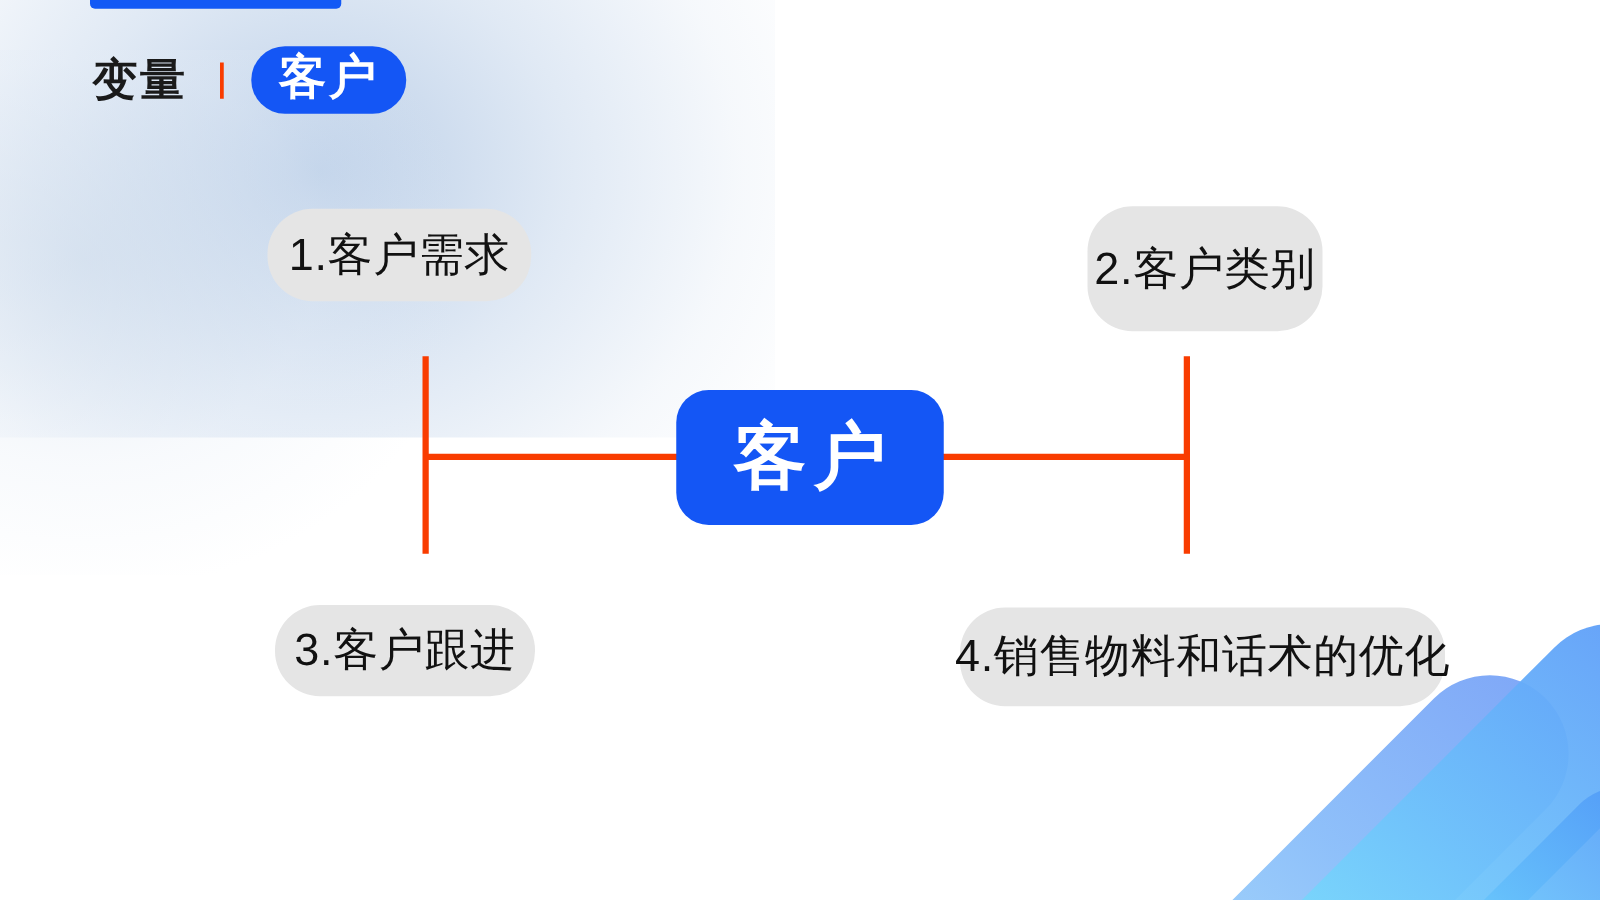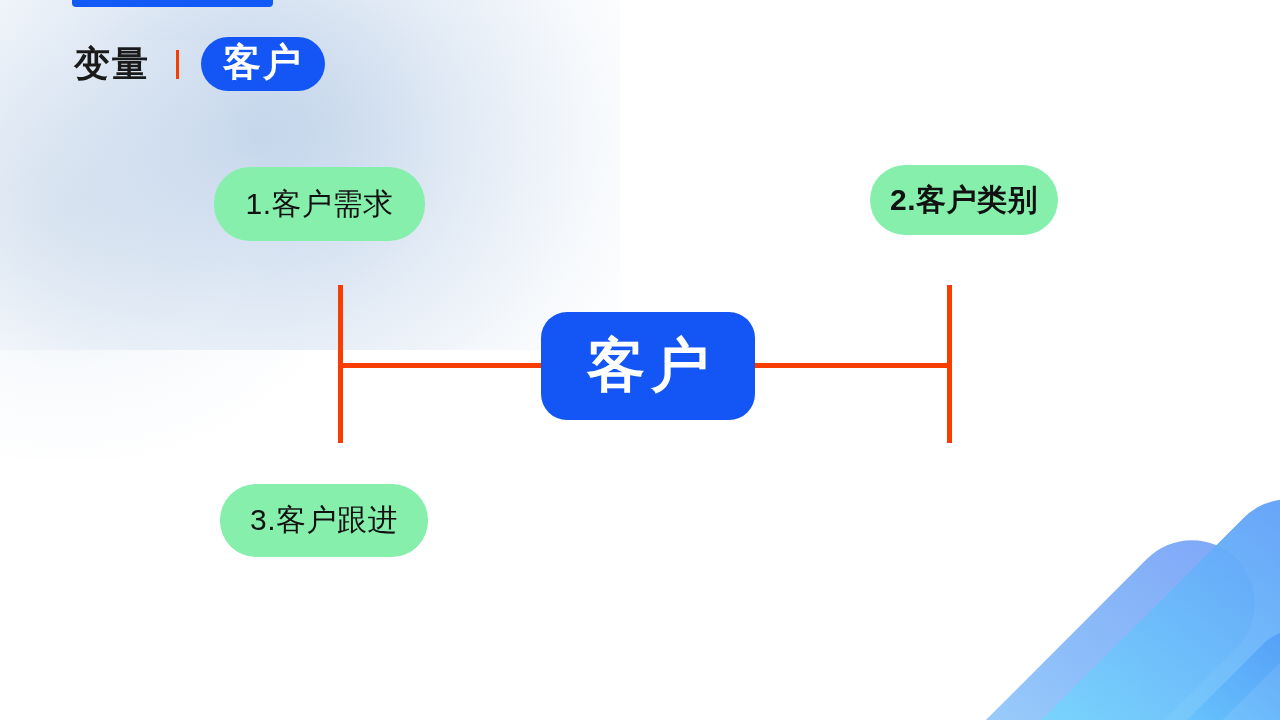--- a/index.html
+++ b/index.html
@@ -145,32 +145,32 @@
   .diagram {
     position: absolute;
     inset: 0;
   }
 
   .node {
     position: absolute;
     display: flex;
     align-items: center;
     justify-content: center;
-    background: #86efac;
+    background: #e5e5e5;
     border-radius: 36px;
     color: #111111;
-    font-size: 30px;
+    font-size: 36px;
     font-weight: 400;
     letter-spacing: 0.5px;
     white-space: nowrap;
     box-sizing: border-box;
   }
 
   .node-1 { left: 214px;  top: 167px; width: 211px; height: 74px; }
-  .node-2 { left: 870px;  top: 165px; width: 188px; height: 70px; font-weight: bold; }
+  .node-2 { left: 870px;  top: 165px; width: 188px; height: 100px; }
   .node-3 { left: 220px;  top: 484px; width: 208px; height: 73px; }
   .node-4 { left: 768px;  top: 486px; width: 388px; height: 79px; }
 
   .center-node {
     position: absolute;
     left: 541px;
     top: 312px;
     width: 214px;
     height: 108px;
     background: #1456F5;
@@ -220,20 +220,21 @@
     <div class="line line-h-right"></div>
 
     <div class="center-node">客户</div>
 
     <div class="node node-1">1.客户需求</div>
 
     <div class="node node-2">2.客户类别</div>
 
     <div class="node node-3">3.客户跟进</div>
 
+    <div class="node node-4">4.销售物料和话术的优化</div>
   </div>
 
   <div class="corner-art">
     <div class="ribbon ribbon-b"></div>
     <div class="ribbon ribbon-a"></div>
     <div class="ribbon ribbon-c"></div>
   </div>
 
 </div>
 

